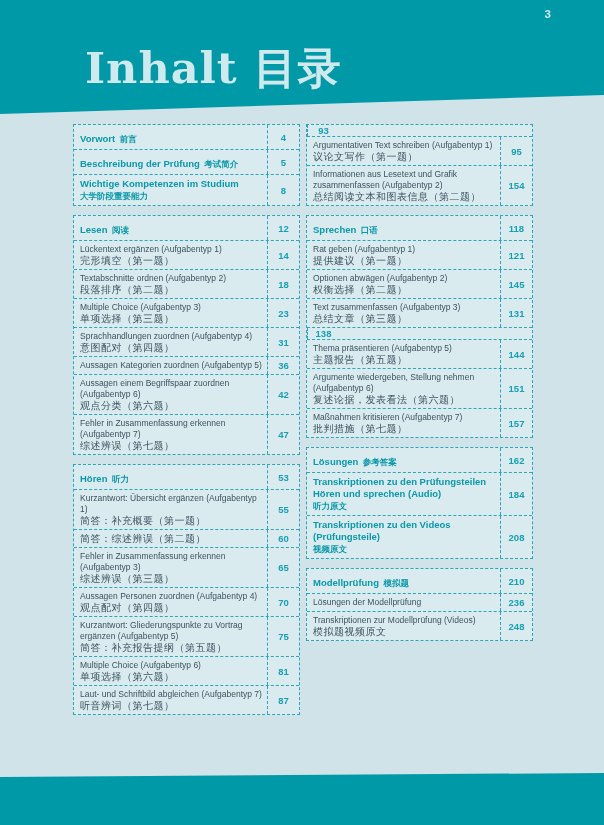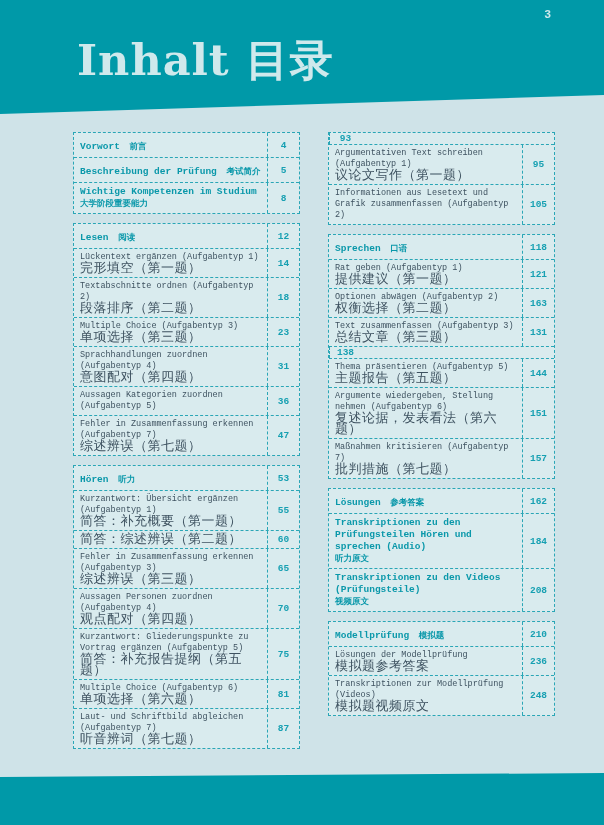--- a/index.html
+++ b/index.html
@@ -11,33 +11,33 @@
     --num:#17a0b2;
     --item:#3e5260;
     --band-text:#cfe9ec;
   }
   html,body{margin:0;padding:0;}
   body{width:604px;height:825px;font-family:"Liberation Sans",sans-serif;}
   .page{position:relative;width:604px;height:825px;background:var(--page-bg);overflow:hidden;}
 
   .header-band{position:absolute;top:0;left:0;width:604px;height:115px;background:var(--teal);
     clip-path:polygon(0 0,100% 0,100% 95px,0 114px);}
-  .page-title{position:absolute;left:73px;top:30px;margin:4px;font-family:"DejaVu Serif","Liberation Serif",serif;
+  .page-title{position:absolute;left:73px;top:30px;margin:12px;font-family:"DejaVu Serif","Liberation Serif",serif;
     font-weight:bold;font-size:43px;line-height:52px;color:var(--band-text);letter-spacing:1px;}
 
-  .columns{position:absolute;top:132px;left:73px;width:468px;display:flex;gap:28px;font-family:Liberation Mono, monospace;}
+  .columns{position:absolute;top:124px;left:73px;width:468px;display:flex;gap:6px;}
   .col{width:227px;flex:0 0 227px;}
   .block{border:1px dashed var(--border);background:var(--cell-bg);margin-bottom:9px;}
   .row{display:flex;align-items:stretch;border-top:1px dashed var(--border);}
   .row:first-child{border-top:none;}
   .title{flex:1;padding:3px 4px 3px 6px;min-width:0;}
   .num{flex:0 0 31px;border-left:1px dashed var(--border);display:flex;align-items:center;justify-content:center;
     color:var(--num);font-weight:bold;font-size:9.5px;}
   .item .title{font-size:8.5px;line-height:11px;color:var(--item);}
-  .item .zh{font-size:13px;letter-spacing:0.5px;}
+  .item .zh{font-size:10px;letter-spacing:0.5px;}
   .section .title,.section2 .title{color:var(--accent);}
   .section .de,.section2 .de{font-size:9.5px;line-height:12px;font-weight:bold;}
   .section .zh,.section2 .zh{font-size:8.5px;line-height:12px;font-weight:bold;}
   .section2 .de,.section2 .zh,.item .de,.item .zh{display:block;}
   .section .de,.section .zh{display:inline;}
 
   .footer-band{position:absolute;left:0;bottom:0;width:604px;height:52px;background:var(--teal);
     clip-path:polygon(0 4px,100% 0,100% 100%,0 100%);}
   .page-number{position:absolute;right:53px;top:8px;color:var(--band-text);font-weight:bold;font-size:11.5px;}
 </style>
@@ -102,20 +102,27 @@
             <div class="num">31</div>
           </div>
           <div class="row item">
             <div class="title">
               <div class="de">Aussagen Kategorien zuordnen (Aufgabentyp 5)</div>
             </div>
             <div class="num">36</div>
           </div>
           <div class="row item">
             <div class="title">
+              <div class="de">Aussagen einem Begriffspaar zuordnen (Aufgabentyp 6)</div>
+              <div class="zh">观点分类（第六题）</div>
+            </div>
+            <div class="num">42</div>
+          </div>
+          <div class="row item">
+            <div class="title">
               <div class="de">Fehler in Zusammenfassung erkennen (Aufgabentyp 7)</div>
               <div class="zh">综述辨误（第七题）</div>
             </div>
             <div class="num">47</div>
           </div>
         </div>
         <div class="block">
           <div class="row section">
             <div class="title"><span class="de">Hören</span> <span class="zh">听力</span></div>
             <div class="num">53</div>
@@ -178,42 +185,43 @@
           <div class="row item">
             <div class="title">
               <div class="de">Argumentativen Text schreiben (Aufgabentyp 1)</div>
               <div class="zh">议论文写作（第一题）</div>
             </div>
             <div class="num">95</div>
           </div>
           <div class="row item">
             <div class="title">
               <div class="de">Informationen aus Lesetext und Grafik zusammenfassen (Aufgabentyp 2)</div>
-            </div>
-            <div class="num">105</div>
+              <div class="zh">总结阅读文本和图表信息（第二题）</div>
+            </div>
+            <div class="num">154</div>
           </div>
         </div>
         <div class="block">
           <div class="row section">
             <div class="title"><span class="de">Sprechen</span> <span class="zh">口语</span></div>
             <div class="num">118</div>
           </div>
           <div class="row item">
             <div class="title">
               <div class="de">Rat geben (Aufgabentyp 1)</div>
               <div class="zh">提供建议（第一题）</div>
             </div>
             <div class="num">121</div>
           </div>
           <div class="row item">
             <div class="title">
               <div class="de">Optionen abwägen (Aufgabentyp 2)</div>
               <div class="zh">权衡选择（第二题）</div>
             </div>
-            <div class="num">163</div>
+            <div class="num">145</div>
           </div>
           <div class="row item">
             <div class="title">
               <div class="de">Text zusammenfassen (Aufgabentyp 3)</div>
               <div class="zh">总结文章（第三题）</div>
             </div>
             <div class="num">131</div>
           </div>
           <div class="row item">
             <div class="num">138</div>
@@ -261,21 +269,20 @@
           </div>
         </div>
         <div class="block">
           <div class="row section">
             <div class="title"><span class="de">Modellprüfung</span> <span class="zh">模拟题</span></div>
             <div class="num">210</div>
           </div>
           <div class="row item">
             <div class="title">
               <div class="de">Lösungen der Modellprüfung</div>
-              <div class="zh">模拟题参考答案</div>
             </div>
             <div class="num">236</div>
           </div>
           <div class="row item">
             <div class="title">
               <div class="de">Transkriptionen zur Modellprüfung (Videos)</div>
               <div class="zh">模拟题视频原文</div>
             </div>
             <div class="num">248</div>
           </div>

